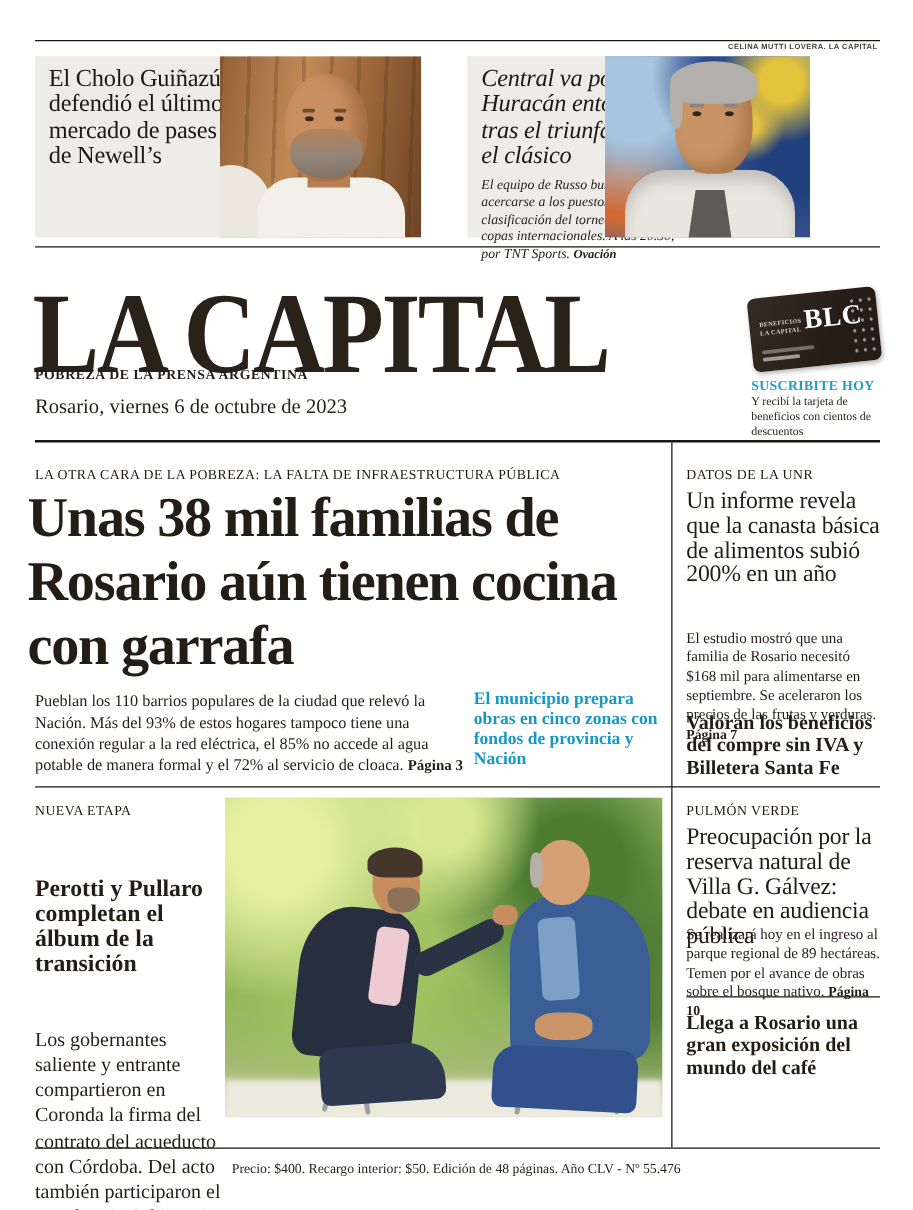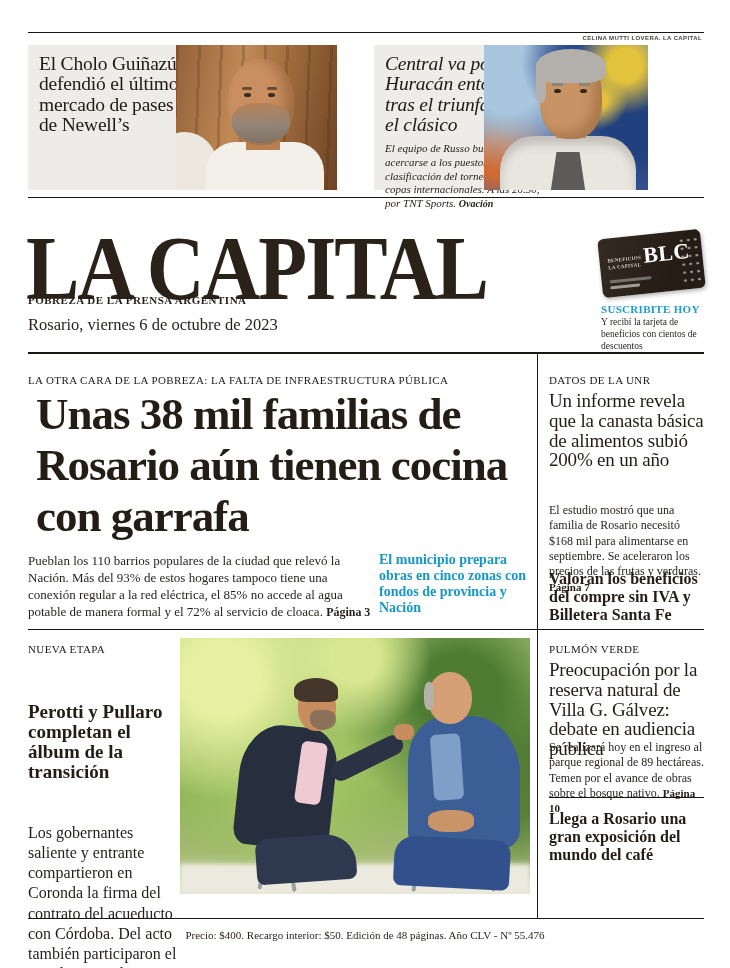--- a/index.html
+++ b/index.html
@@ -80,21 +80,21 @@
   .blc-line { position:absolute; left:8px; height:3px; background:rgba(255,255,255,.35); border-radius:2px; }
   .blc-line.n1 { bottom:14px; width:42px; }
   .blc-line.n2 { bottom:8px; width:30px; background:rgba(255,255,255,.55); }
   .blc-dots { position:absolute; right:3px; top:6px; width:20px; bottom:4px; opacity:.7;
       background:radial-gradient(circle at 50% 50%, rgba(255,255,255,.8) 1px, transparent 1.6px); background-size:7px 8px; }
   .cta { position:absolute; left:601px; top:303px; font-size:11px; font-weight:bold; color:#1f9ccb; letter-spacing:.3px; }
   .cta-sub { position:absolute; left:601px; top:317px; width:112px; font-size:9.5px; line-height:1.25; color:#241e17; }
 
   
   .kicker { position:absolute; font-size:11px; letter-spacing:.4px; color:#1d1813; }
-  .main-headline { position:absolute; left:36px; top:389px; width:508px; font-size:45px; line-height:51px;
+  .main-headline { position:absolute; left:22px; top:389px; width:508px; font-size:45px; line-height:51px;
                    font-weight:bold; color:#241d15; letter-spacing:-1px; }
   .lead-body { position:absolute; left:28px; top:552px; width:350px; font-size:13px; line-height:1.32; }
   .pref { font-weight:bold; font-size:.92em; }
   .lead-deck { position:absolute; left:379px; top:552px; width:150px; font-size:14px; line-height:1.14; font-weight:bold; color:#1697c6; }
 
   .rcol { position:absolute; left:549px; width:156px; }
   .r-head { font-size:19px; line-height:1.04; font-weight:400; letter-spacing:-.2px; color:#241d15; }
   .r-body { font-size:12px; line-height:1.28; }
   .r-bold-head { font-size:16px; line-height:1.12; font-weight:bold; color:#241d15; }
 

